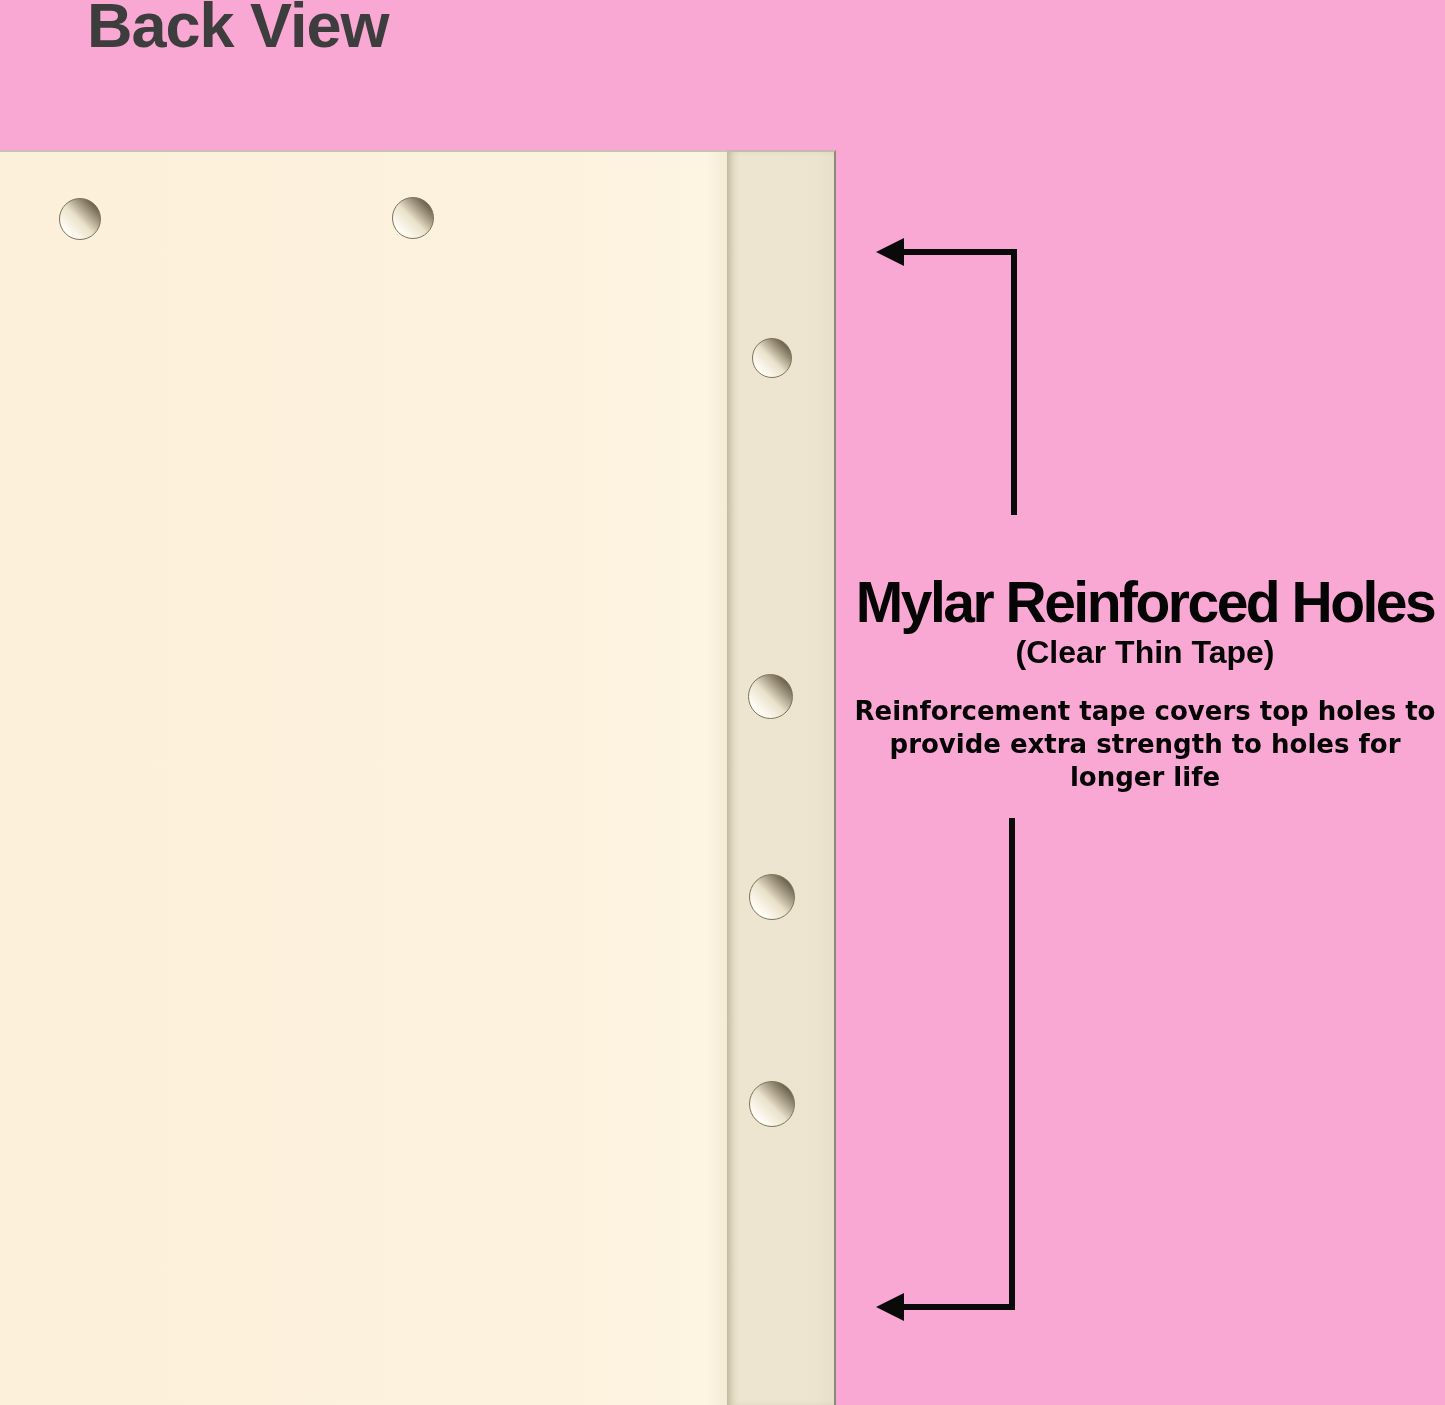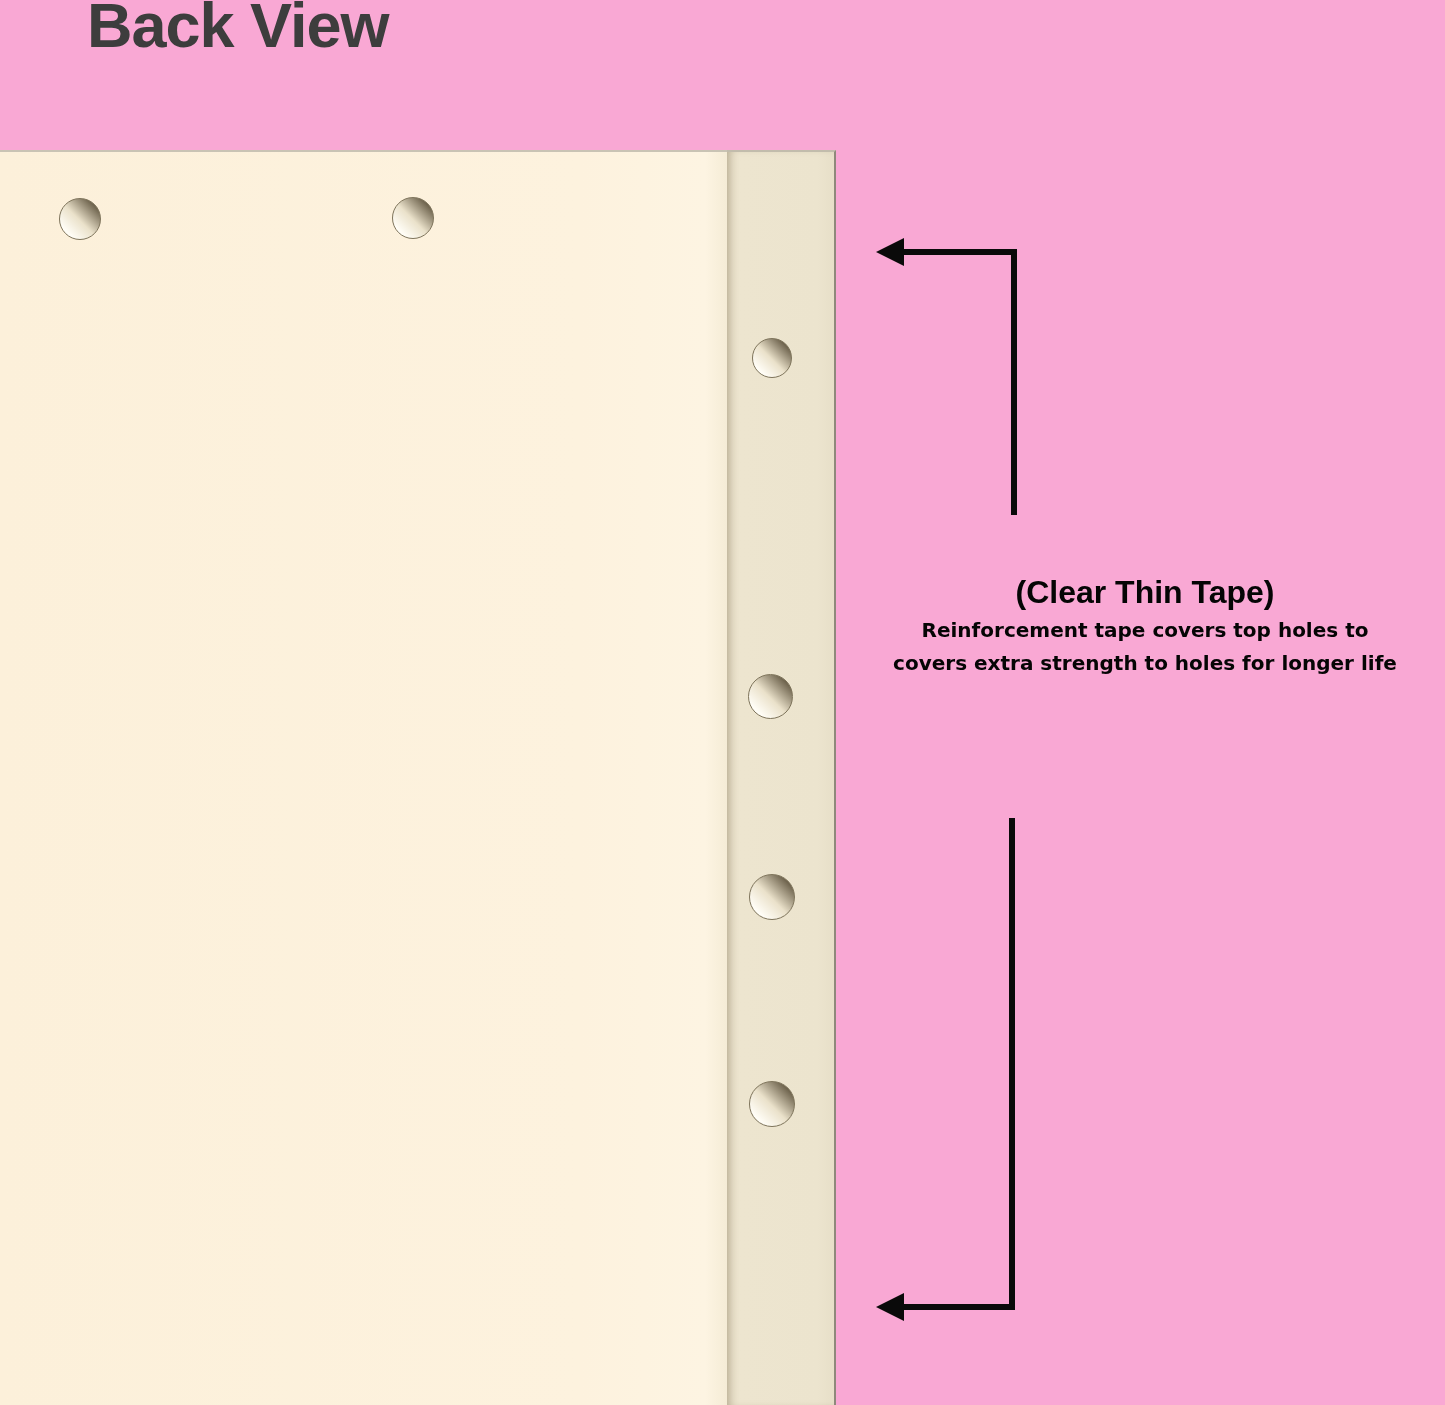--- a/index.html
+++ b/index.html
@@ -104,22 +104,22 @@
     letter-spacing: -2.5px;
     white-space: nowrap;
   }
   .annotation-subheading {
     margin-top: 6px;
     font-size: 32px;
     line-height: 28px;
     font-weight: bold;
   }
   .annotation-description {
-    margin-top: 8px;
-    font-size: 20px;
+    margin-top: 29px;
+    font-size: 26px;
     line-height: 33px;
     font-weight: 600;
     font-family: "DejaVu Sans", "Liberation Sans", sans-serif;
   }
 </style>
 </head>
 <body>
 
 <div class="canvas">
 
@@ -137,20 +137,21 @@
 
   <div class="arrowhead-left top-arrowhead"></div>
   <div class="bracket-line top-bracket-hline"></div>
   <div class="bracket-line top-bracket-vline"></div>
 
   <div class="bracket-line bottom-bracket-vline"></div>
   <div class="bracket-line bottom-bracket-hline"></div>
   <div class="arrowhead-left bottom-arrowhead"></div>
 
   <div class="annotation-block">
+    <div class="annotation-heading">Mylar Reinforced Holes</div>
     <div class="annotation-subheading">(Clear Thin Tape)</div>
     <div class="annotation-description">
       <div>Reinforcement tape covers top holes to</div>
-      <div>covers extra strength to holes for longer life</div>
+      <div>provide extra strength to holes for longer life</div>
     </div>
   </div>
 
 </div>
 
 </body></html>

